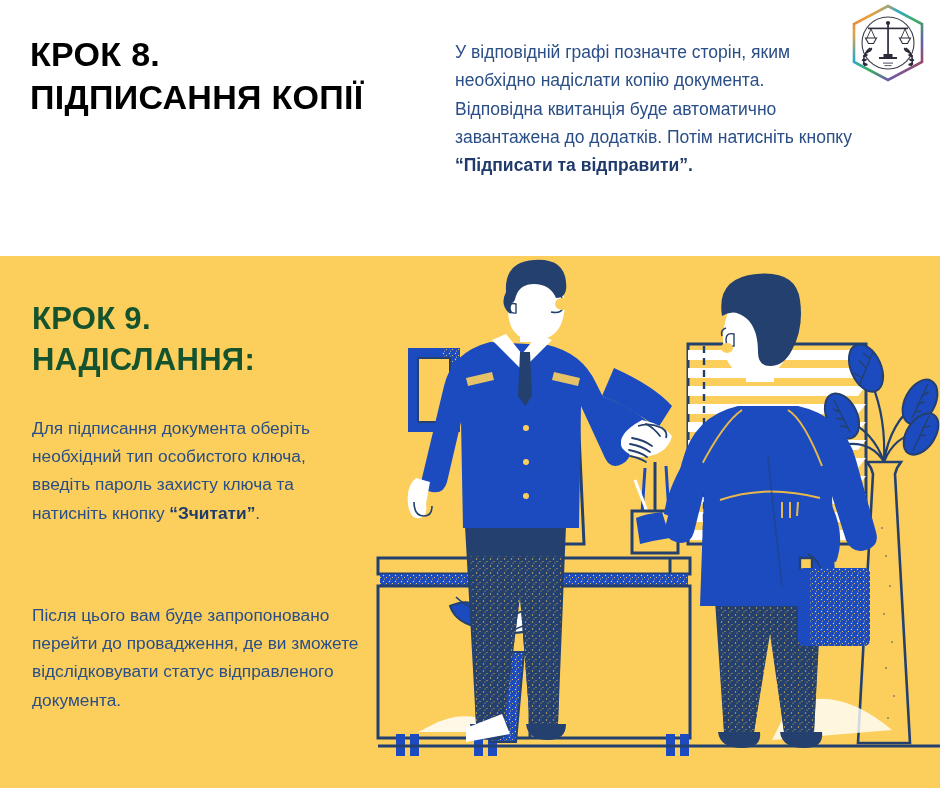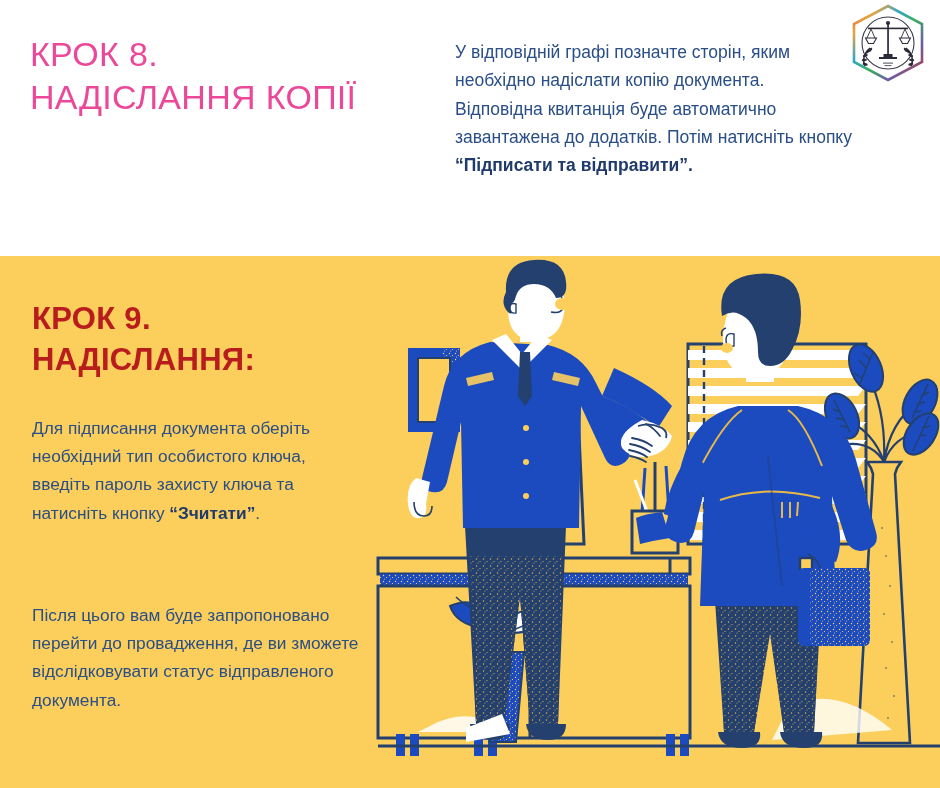--- a/index.html
+++ b/index.html
@@ -12,23 +12,23 @@
   }
   #page { position:relative; width:940px; height:788px; overflow:hidden; background:#ffffff; }
 
   
   .top-section {
     position:absolute; left:0; top:0; width:940px; height:256px;
     background:#ffffff;
   }
   .step8-heading {
     position:absolute; left:30px; top:33px; width:410px;
-    color:#ec4899;
+    color:#000000;
     font-size:34px;
-    font-weight:normal;
+    font-weight:bold;
     line-height:1.27;
     letter-spacing:0.3px;
   }
   .step8-heading .ln { display:block; white-space:nowrap; }
 
   .top-paragraph {
     position:absolute; left:455px; top:38px; width:400px;
     color:#2A4E86;
     font-size:17.5px;
     line-height:1.62;
@@ -41,21 +41,21 @@
   }
 
   
   .yellow-section {
     position:absolute; left:0; top:256px; width:940px; height:532px;
     background:#FCCF5D;
     overflow:hidden;
   }
   .step9-heading {
     position:absolute; left:32px; top:42px; width:360px;
-    color:#b91c1c;
+    color:#14532d;
     font-size:31px;
     font-weight:bold;
     line-height:1.33;
     letter-spacing:0.3px;
   }
   .step9-heading .ln { display:block; white-space:nowrap; }
 
   .yellow-para {
     position:absolute; left:32px; width:330px;
     color:#2A4E86;
@@ -73,21 +73,21 @@
 </style>
 </head>
 <body>
 
 <div id="page">
 
   <div class="top-section">
 
     <div class="step8-heading">
       <span class="ln">КРОК 8.</span>
-      <span class="ln">НАДІСЛАННЯ КОПІЇ</span>
+      <span class="ln">ПІДПИСАННЯ КОПІЇ</span>
     </div>
 
     <div class="top-paragraph"><span>У відповідній графі позначте сторін, яким необхідно надіслати копію документа. Відповідна квитанція буде автоматично завантажена до додатків. Потім натисніть кнопку </span><b>“Підписати та відправити”.</b></div>
 
     <div class="logo-wrap">
       <svg viewBox="0 0 88 84" width="88" height="84" aria-hidden="true">
         <defs>
           <linearGradient id="hexgrad" x1="0" y1="0" x2="1" y2="1">
             <stop offset="0%" stop-color="#E2574C"></stop>
             <stop offset="18%" stop-color="#E8A33D"></stop>

